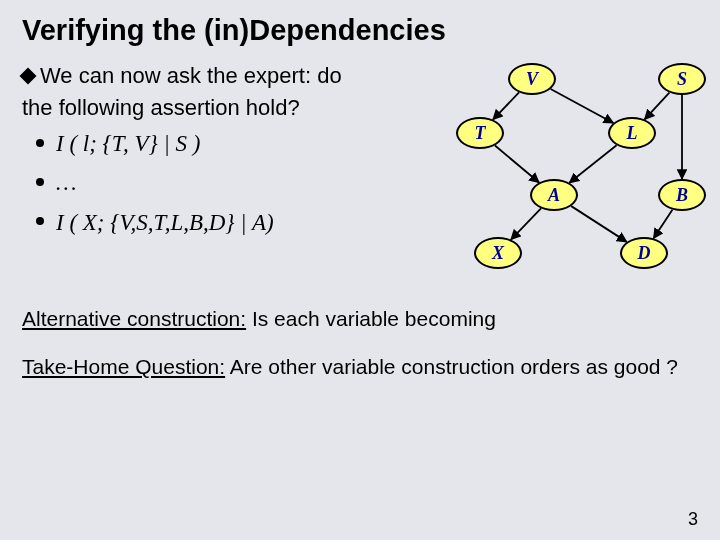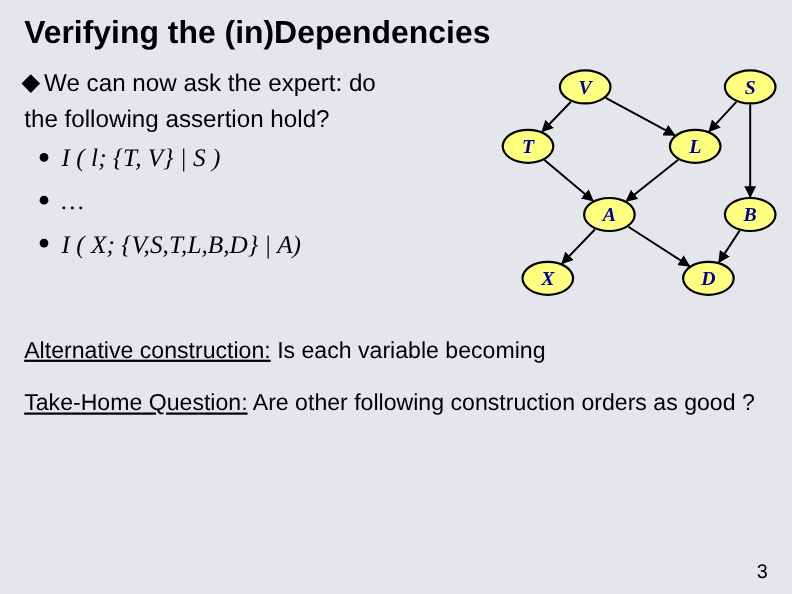--- a/index.html
+++ b/index.html
@@ -150,16 +150,16 @@
     <div class="node" style="left: 210px; top: 174px;">D</div>
   </div>
 
 </div>
 
 <div class="below-text">
   <span class="uline-span">Alternative construction:</span><span> Is each variable becoming</span><br>
 </div>
 
 <div class="takehome">
-  <span class="uline-span">Take-Home Question:</span><span> Are other following construction orders as good ?</span>
+  <span class="uline-span">Take-Home Question:</span><span> Are other variable construction orders as good ?</span>
 </div>
 
 <div class="page-num">3</div>
 
 </body></html>

